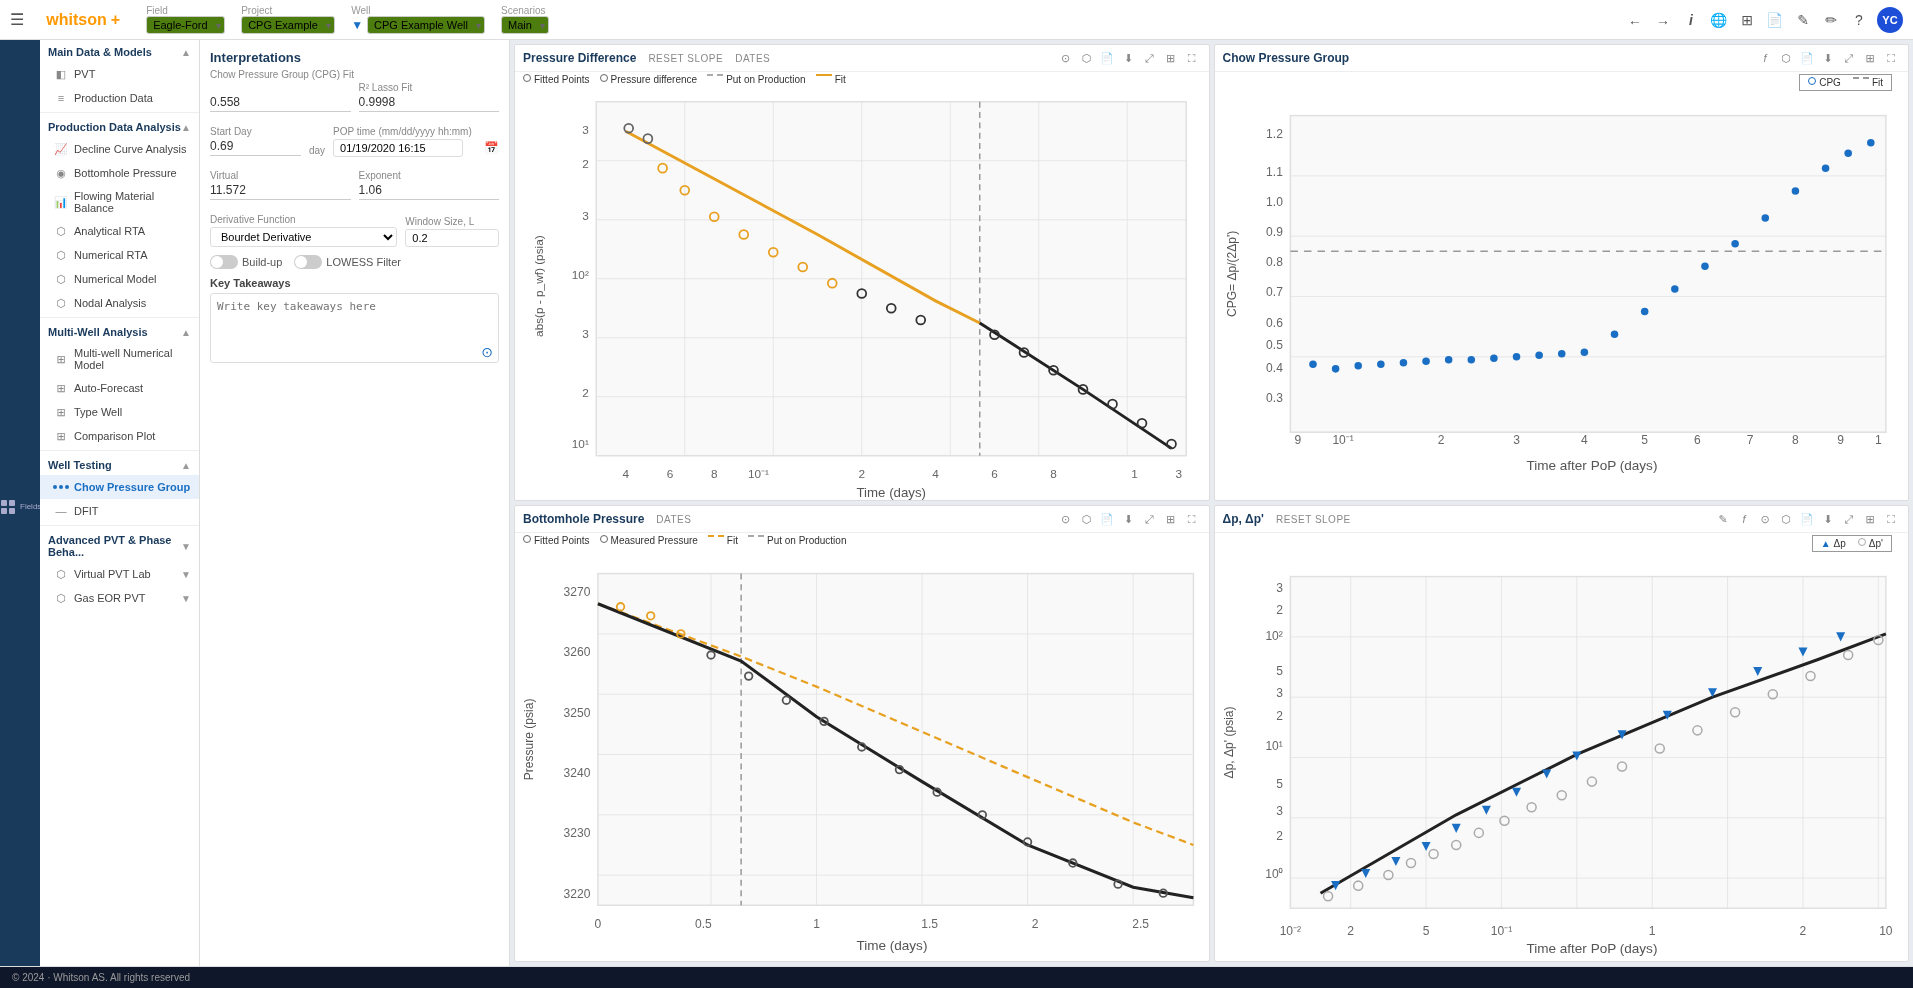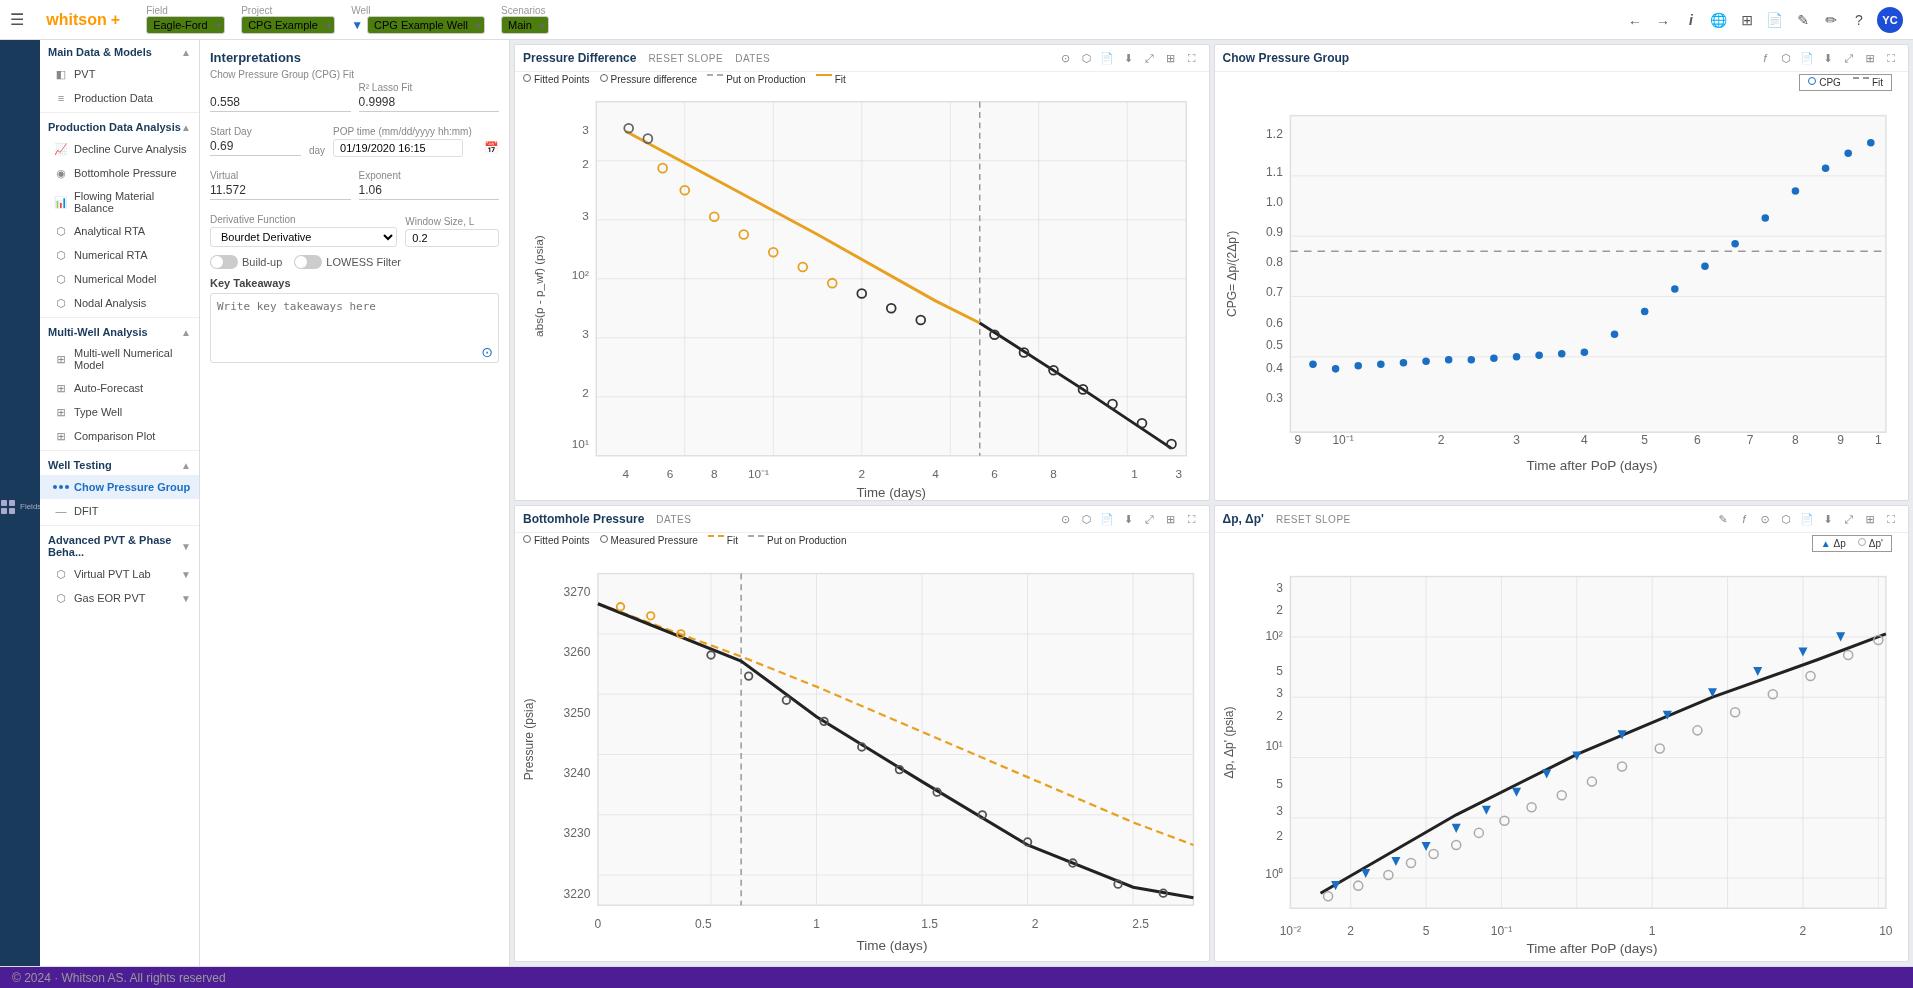--- a/index.html
+++ b/index.html
@@ -76,21 +76,21 @@
     .legend-line { width: 16px; height: 2px; }
     .legend-dash { width: 16px; height: 0; border-top: 2px dashed; }
 
     
     .chart-svg { width: 100%; height: 100%; }
 
     
     .main-content-row { display: flex; flex: 1; overflow: hidden; }
 
     
-    .footer { height: 22px; background: #4c1d95; border-top: 1px solid #ddd; display: flex; align-items: center; padding: 0 12px; font-size: 12px; color: #999; flex-shrink: 0; }
+    .footer { height: 22px; background: #0f172a; border-top: 1px solid #ddd; display: flex; align-items: center; padding: 0 12px; font-size: 10px; color: #999; flex-shrink: 0; }
 
     
     .reset-link { font-size: 10px; color: #888; cursor: pointer; margin-left: 6px; text-transform: uppercase; letter-spacing: 0.5px; }
   </style>
 </head>
 <body>
 
 <div class="topbar">
   <span class="hamburger">☰</span>
   <div class="topbar-logo">

